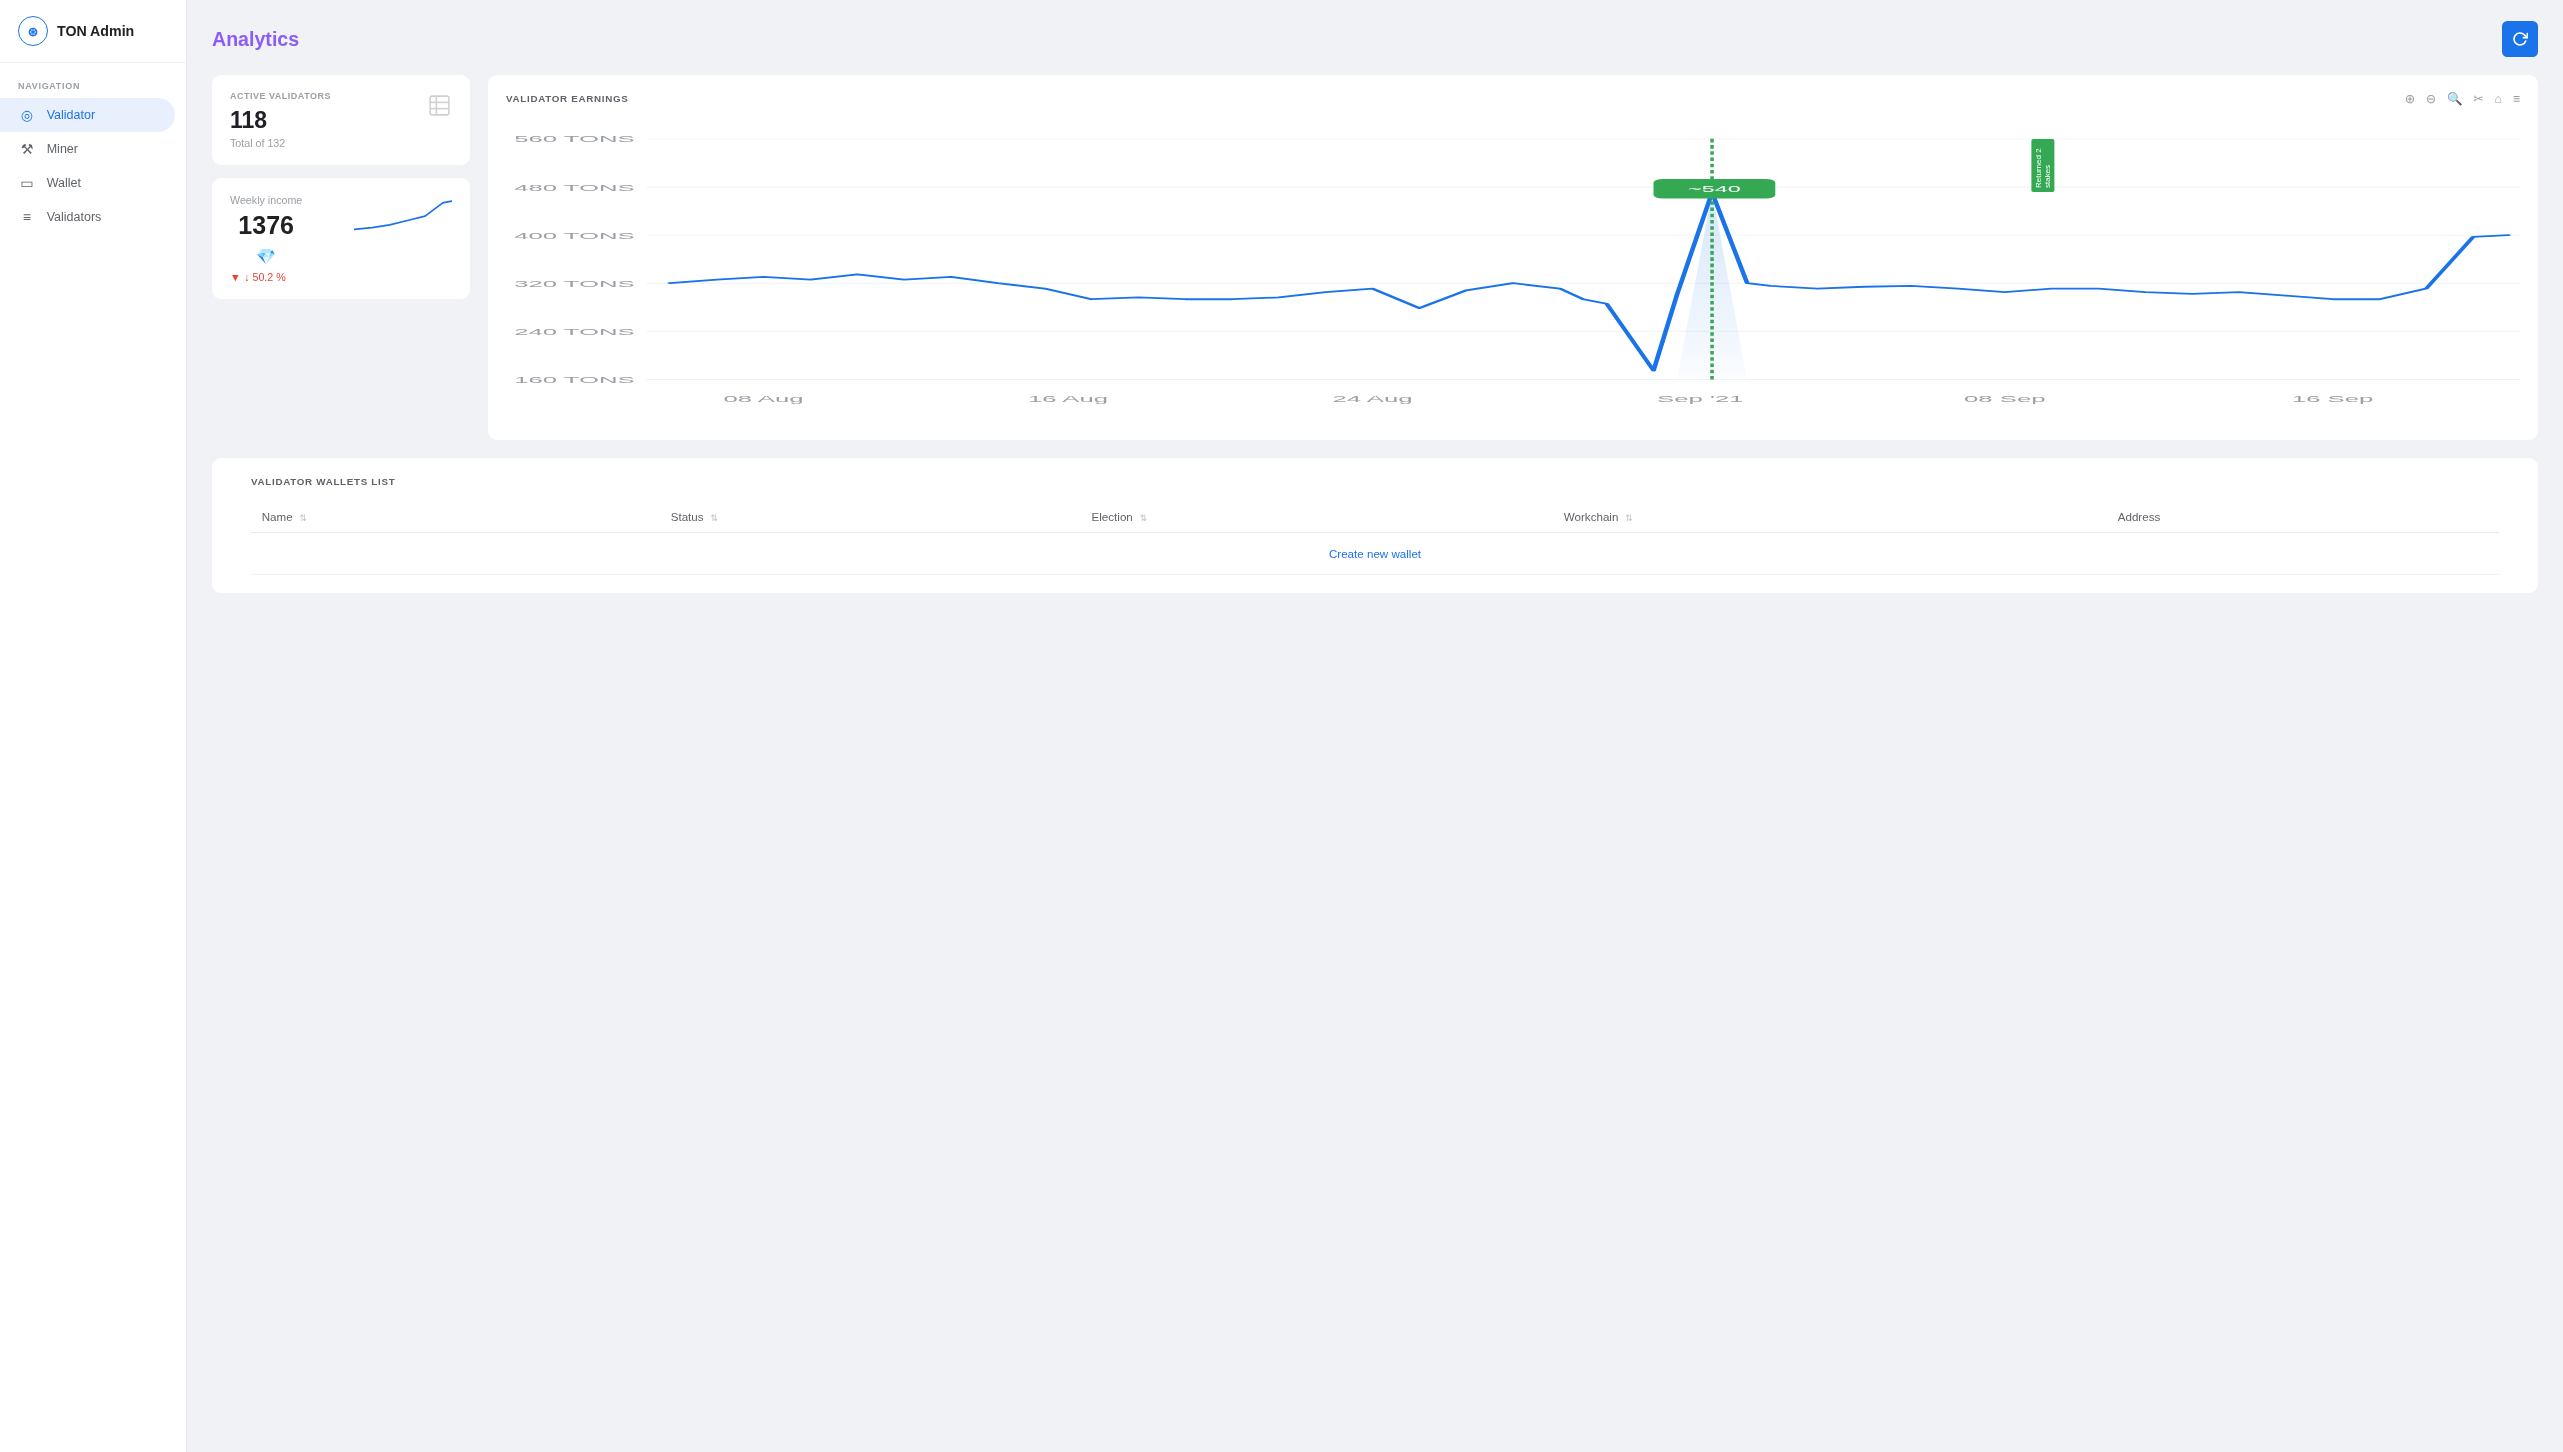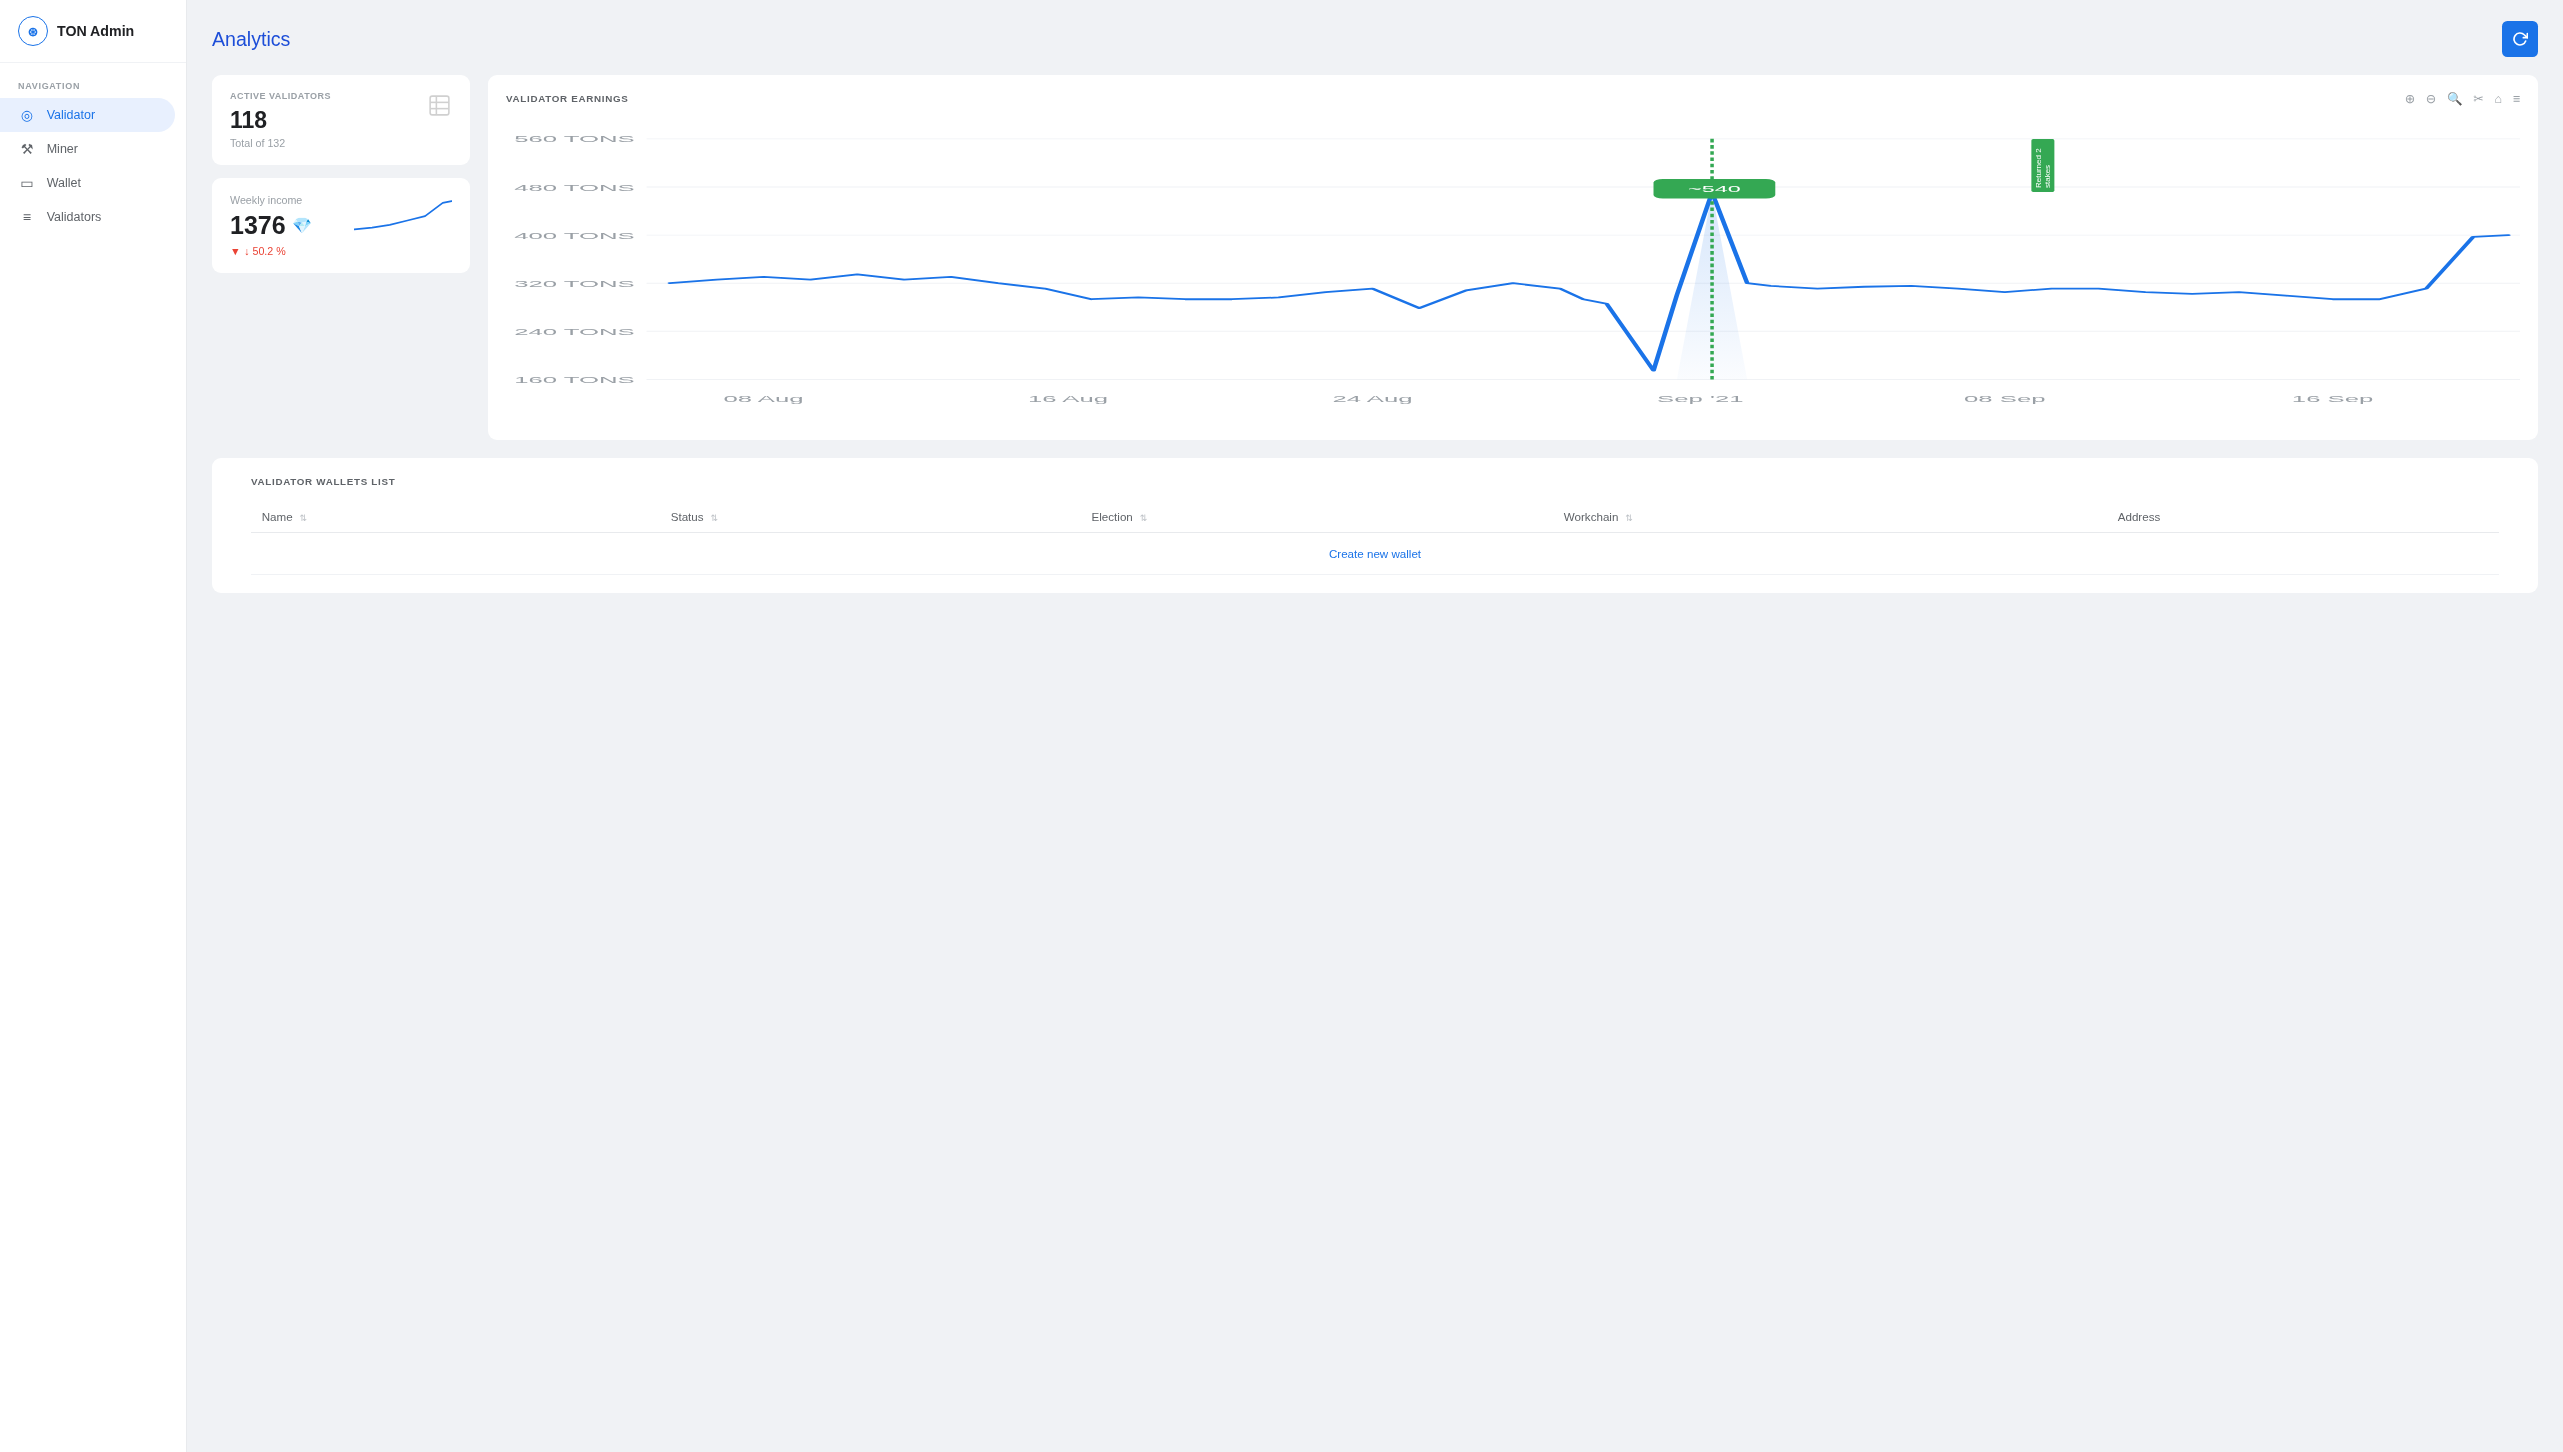--- a/index.html
+++ b/index.html
@@ -50,21 +50,21 @@
     
     #main {
       flex: 1;
       overflow-y: auto;
       padding: 21.4px 25px;
     }
     .page-header {
       display: flex; align-items: center; justify-content: space-between;
       margin-bottom: 18px;
     }
-    .page-title { font-size: 19.6px; font-weight: 400; color: #1d4ed8; }
+    .page-title { font-size: 19.6px; font-weight: 700; color: #8b5cf6; }
     .refresh-btn {
       width: 36px; height: 36px;
       background: #1a73e8; border: none;
       border-radius: 5.3px; cursor: pointer;
       display: flex; align-items: center; justify-content: center;
       color: #fff; font-size: 14.2px;
     }
 
     
     .top-row {
@@ -120,21 +120,21 @@
     .stat-icon { font-size: 19.6px; color: #e0e0e0; margin-top: 1.8px; }
 
     
     .weekly-card {
       background: #fff;
       border-radius: 9px;
       padding: 16px 18px;
       display: flex; align-items: flex-start; justify-content: space-between;
     }
     .weekly-left .wlabel { font-size: 10.7px; color: #9aa0a6; margin-bottom: 5.3px; }
-    .weekly-value-row { display: flex; align-items: center; gap: 7.1px; }
+    .weekly-value-row { display: flex; align-items: center; gap: 7.1px; flex-direction: column; }
     .weekly-value { font-size: 25px; font-weight: 600; color: #202124; }
     .diamond-icon { color: #1a73e8; font-size: 16px; }
     .weekly-change { font-size: 10.7px; color: #ea4335; display: flex; align-items: center; gap: 3.6px; margin-top: 5.3px; }
     .weekly-chart { width: 98px; height: 53px; }
 
     
     .chart-card {
       flex: 1;
       background: #fff;
       border-radius: 9px;

